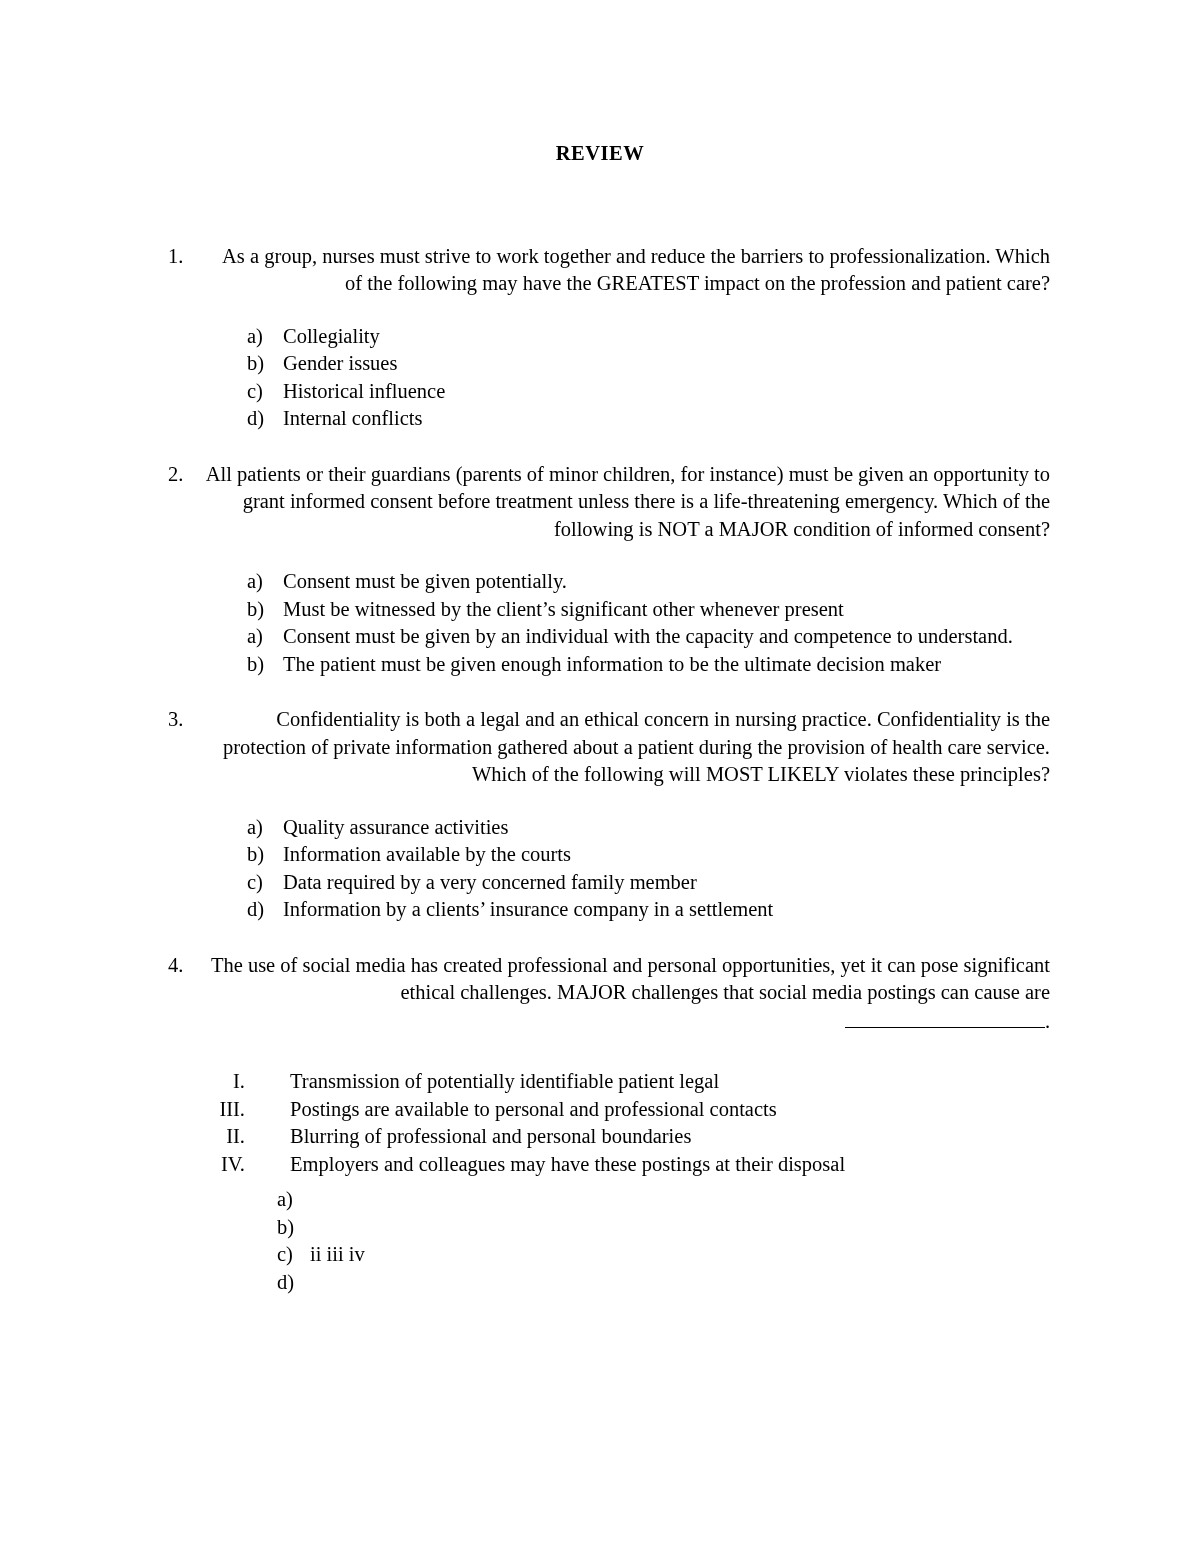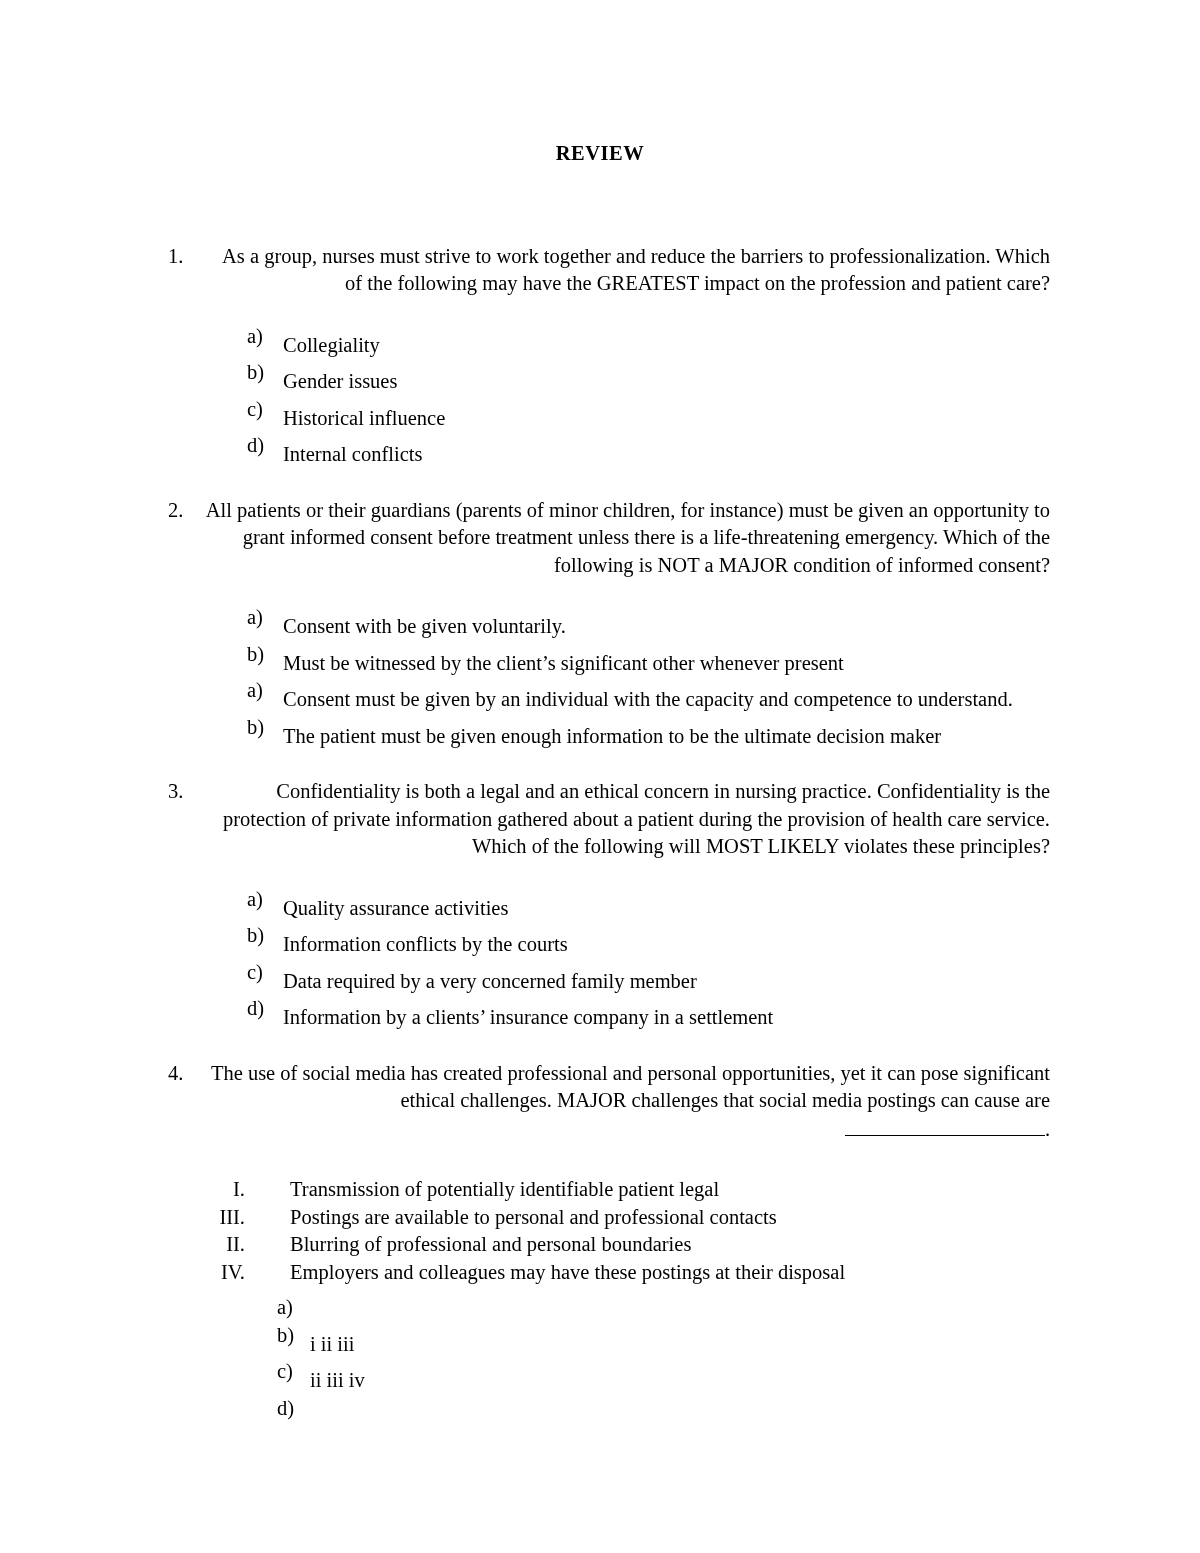--- a/index.html
+++ b/index.html
@@ -47,21 +47,20 @@
   .options .opt {
     display: flex;
   }
   .opt-label {
     margin-left: 42px;
     width: 36px;
     flex-shrink: 0;
   }
   .opt-text {
     flex: 1;
-    margin-top: 9px;
   }
   
   .q4 {
     margin-top: 15px;
   }
   .q4 .qtext {
     margin-bottom: 0;
     font-family: Liberation Serif, serif;
   }
   .roman {
@@ -124,21 +123,21 @@
     </div>
   </div>
 
   <div class="question">
     <div class="qnum">2.</div>
     <div class="qbody">
       <div class="qtext">All patients or their guardians (parents of minor children, for instance) must be given an opportunity to grant informed consent before treatment unless there is a life-threatening emergency. Which of the following is NOT a MAJOR condition of informed consent?</div>
       <div class="options">
         <div class="opt">
           <span class="opt-label">a)</span>
-          <span class="opt-text">Consent with be given voluntarily.</span>
+          <span class="opt-text">Consent must be given potentially.</span>
         </div>
         <div class="opt">
           <span class="opt-label">b)</span>
           <span class="opt-text">Must be witnessed by the client’s significant other whenever present</span>
         </div>
         <div class="opt">
           <span class="opt-label">a)</span>
           <span class="opt-text">Consent must be given by an individual with the capacity and competence to understand.</span>
         </div>
         <div class="opt">
@@ -153,21 +152,21 @@
     <div class="qnum">3.</div>
     <div class="qbody">
       <div class="qtext">Confidentiality is both a legal and an ethical concern in nursing practice. Confidentiality is the protection of private information gathered about a patient during the provision of health care service. Which of the following will MOST LIKELY violates these principles?</div>
       <div class="options">
         <div class="opt">
           <span class="opt-label">a)</span>
           <span class="opt-text">Quality assurance activities</span>
         </div>
         <div class="opt">
           <span class="opt-label">b)</span>
-          <span class="opt-text">Information conflicts by the courts</span>
+          <span class="opt-text">Information available by the courts</span>
         </div>
         <div class="opt">
           <span class="opt-label">c)</span>
           <span class="opt-text">Data required by a very concerned family member</span>
         </div>
         <div class="opt">
           <span class="opt-label">d)</span>
           <span class="opt-text">Information by a clients’ insurance company in a settlement</span>
         </div>
       </div>
@@ -195,21 +194,20 @@
           <span class="roman-label">IV.</span>
           <span class="roman-text">Employers and colleagues may have these postings at their disposal</span>
         </div>
       </div>
       <div class="options">
         <div class="opt">
           <span class="opt-label">a)</span>
         </div>
         <div class="opt">
           <span class="opt-label">b)</span>
-          <span class="opt-text">i ii iii</span>
         </div>
         <div class="opt">
           <span class="opt-label">c)</span>
           <span class="opt-text">ii iii iv</span>
         </div>
         <div class="opt">
           <span class="opt-label">d)</span>
         </div>
       </div>
     </div>

